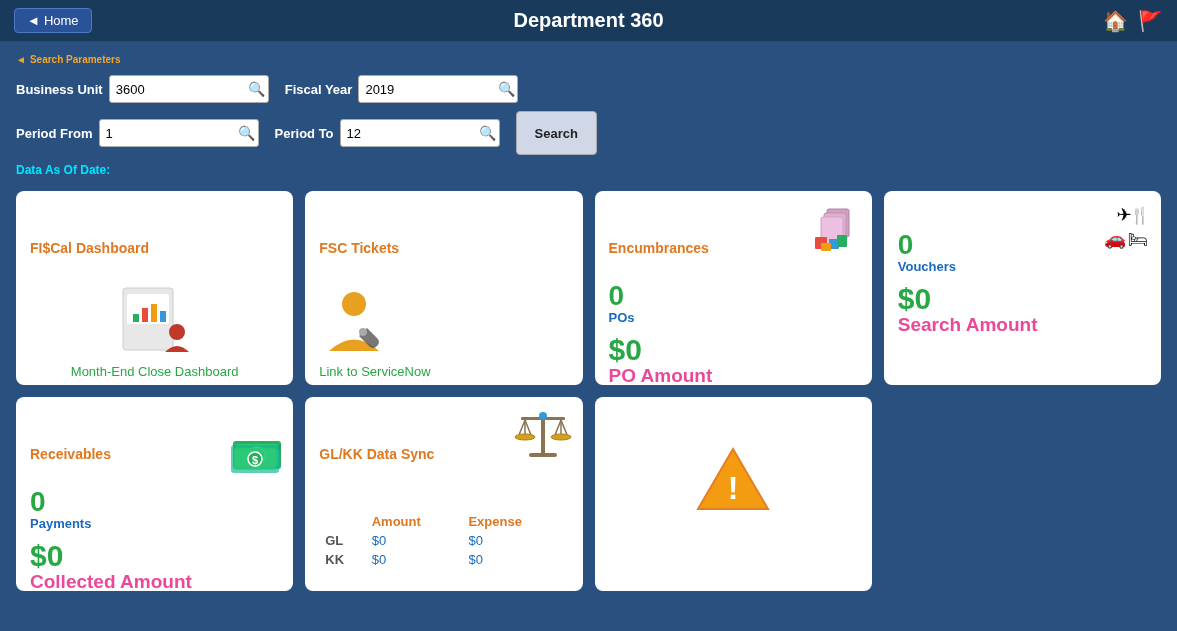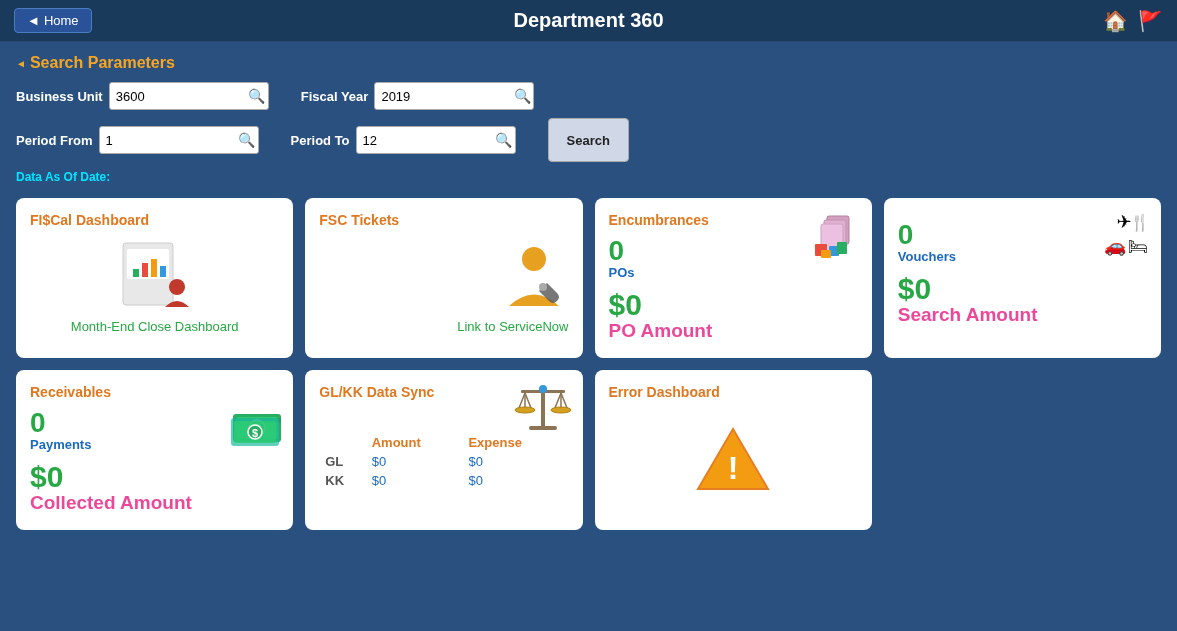--- a/index.html
+++ b/index.html
@@ -64,36 +64,36 @@
       min-height: 589px;
     }
 
     
     .search-params {
       background: #2a5080;
       margin-bottom: 14px;
     }
     .search-params-title {
       color: #f5a623;
-      font-size: 16px;
+      font-size: 10px;
       font-weight: bold;
       margin-bottom: 10px;
       display: flex;
       align-items: center;
       gap: 4px;
     }
     .search-params-title::before {
       content: '◄';
       font-size: 10px;
       color: #f5a623;
     }
     .search-row {
       display: flex;
       align-items: center;
-      gap: 32px;
+      gap: 16px;
       margin-bottom: 8px;
     }
     .field-group {
       display: flex;
       align-items: center;
       gap: 6px;
     }
     .field-label {
       color: white;
       font-size: 13px;
@@ -161,20 +161,21 @@
       border-radius: 8px;
       padding: 14px;
       min-height: 160px;
       position: relative;
     }
     .card-title {
       font-size: 14px;
       font-weight: bold;
       color: #e07820;
       margin-bottom: 8px;
+      margin-top: 35px;
     }
     .card-content {
       display: flex;
       flex-direction: column;
       align-items: flex-start;
       justify-content: center;
       height: calc(100% - 30px);
     }
 
     
@@ -191,21 +192,21 @@
       color: #28a745;
       font-weight: normal;
       font-size: 13px;
       text-decoration: none;
       cursor: pointer;
       text-align: center;
     }
 
     
     .fsc-card .card-content {
-      align-items: flex-end;
+      align-items: flex-start;
       justify-content: center;
     }
     .fsc-icon {
       width: 70px;
       height: 70px;
       margin-bottom: 8px;
     }
 
     
     .enc-card {
@@ -498,21 +499,20 @@
             <td class="glkk-row-label">KK</td>
             <td class="glkk-val">$0</td>
             <td class="glkk-val">$0</td>
           </tr>
         </tbody>
           </table>
       </div>
     </div>
 
     <div class="card error-card">
-      <div class="card-title">Error Dashboard</div>
       <div class="card-content error-card">
 
         <svg width="80" height="70" viewBox="0 0 80 70" xmlns="http://www.w3.org/2000/svg">
           <polygon points="40,5 75,65 5,65" fill="#f39c12" stroke="#e67e22" stroke-width="2"></polygon>
           <text x="40" y="55" font-size="32" text-anchor="middle" fill="white" font-weight="bold">!</text>
         </svg>
       </div>
     </div>
 
     <div style="visibility:hidden;"></div>

